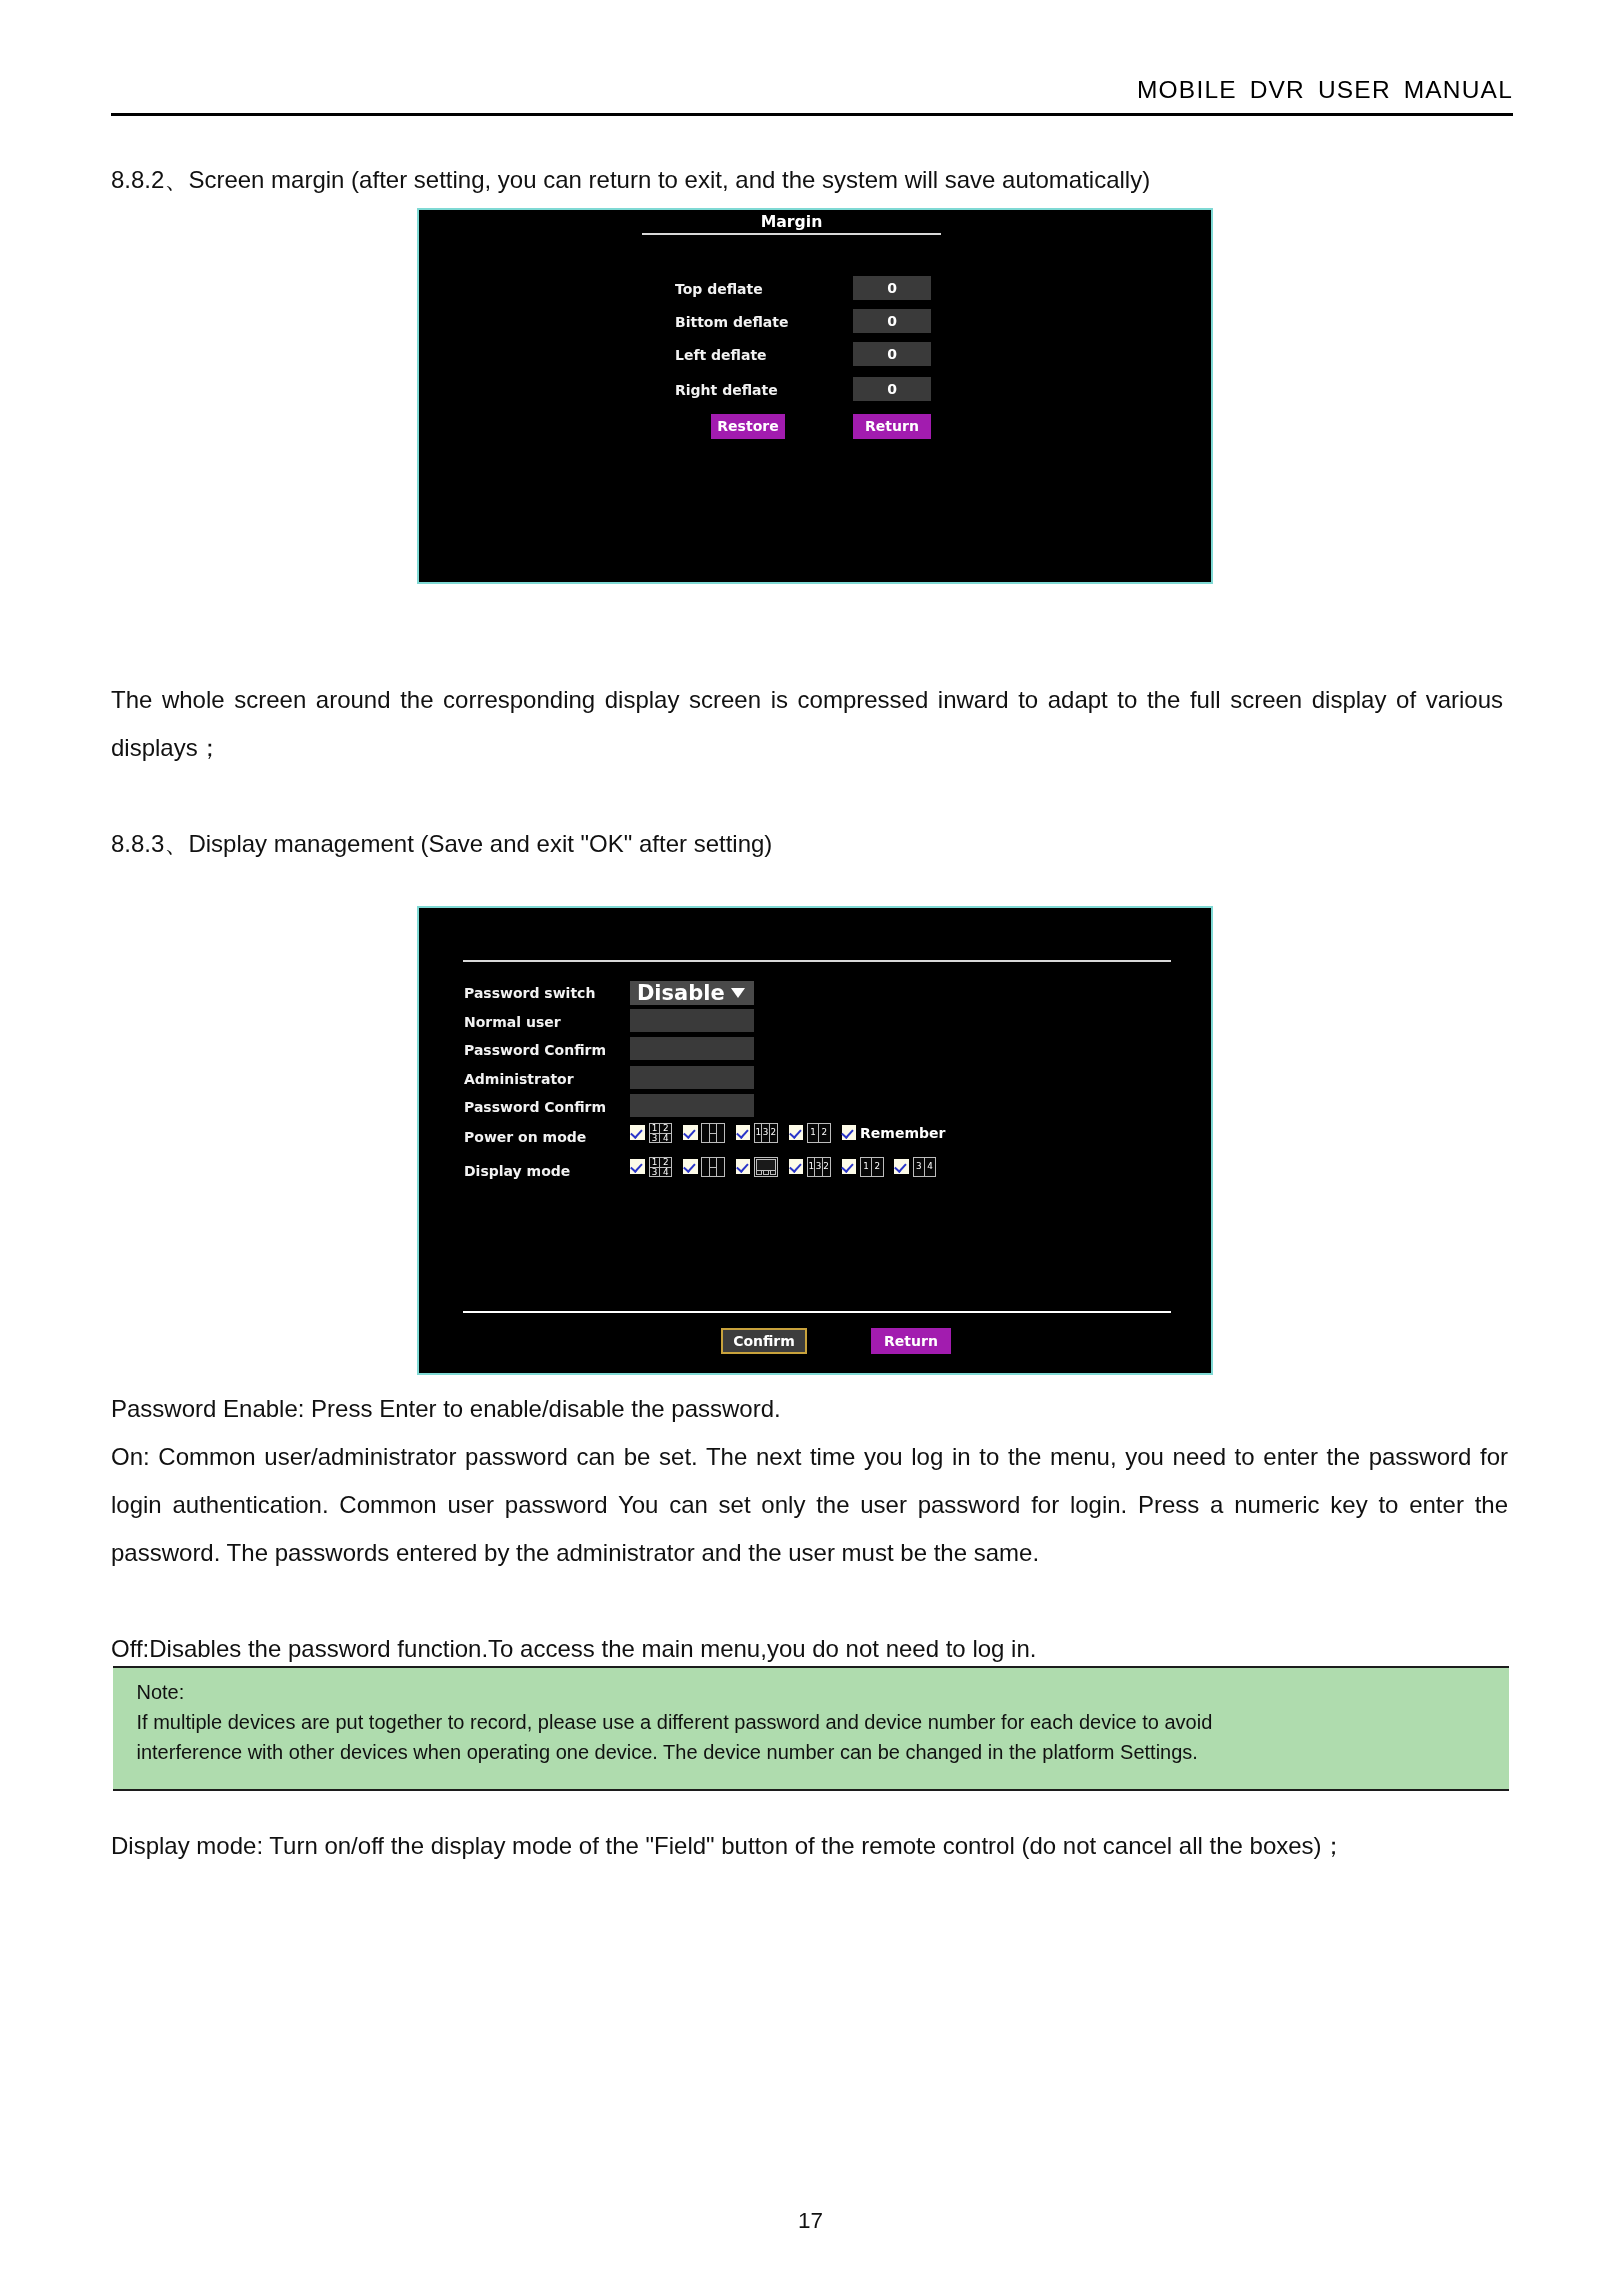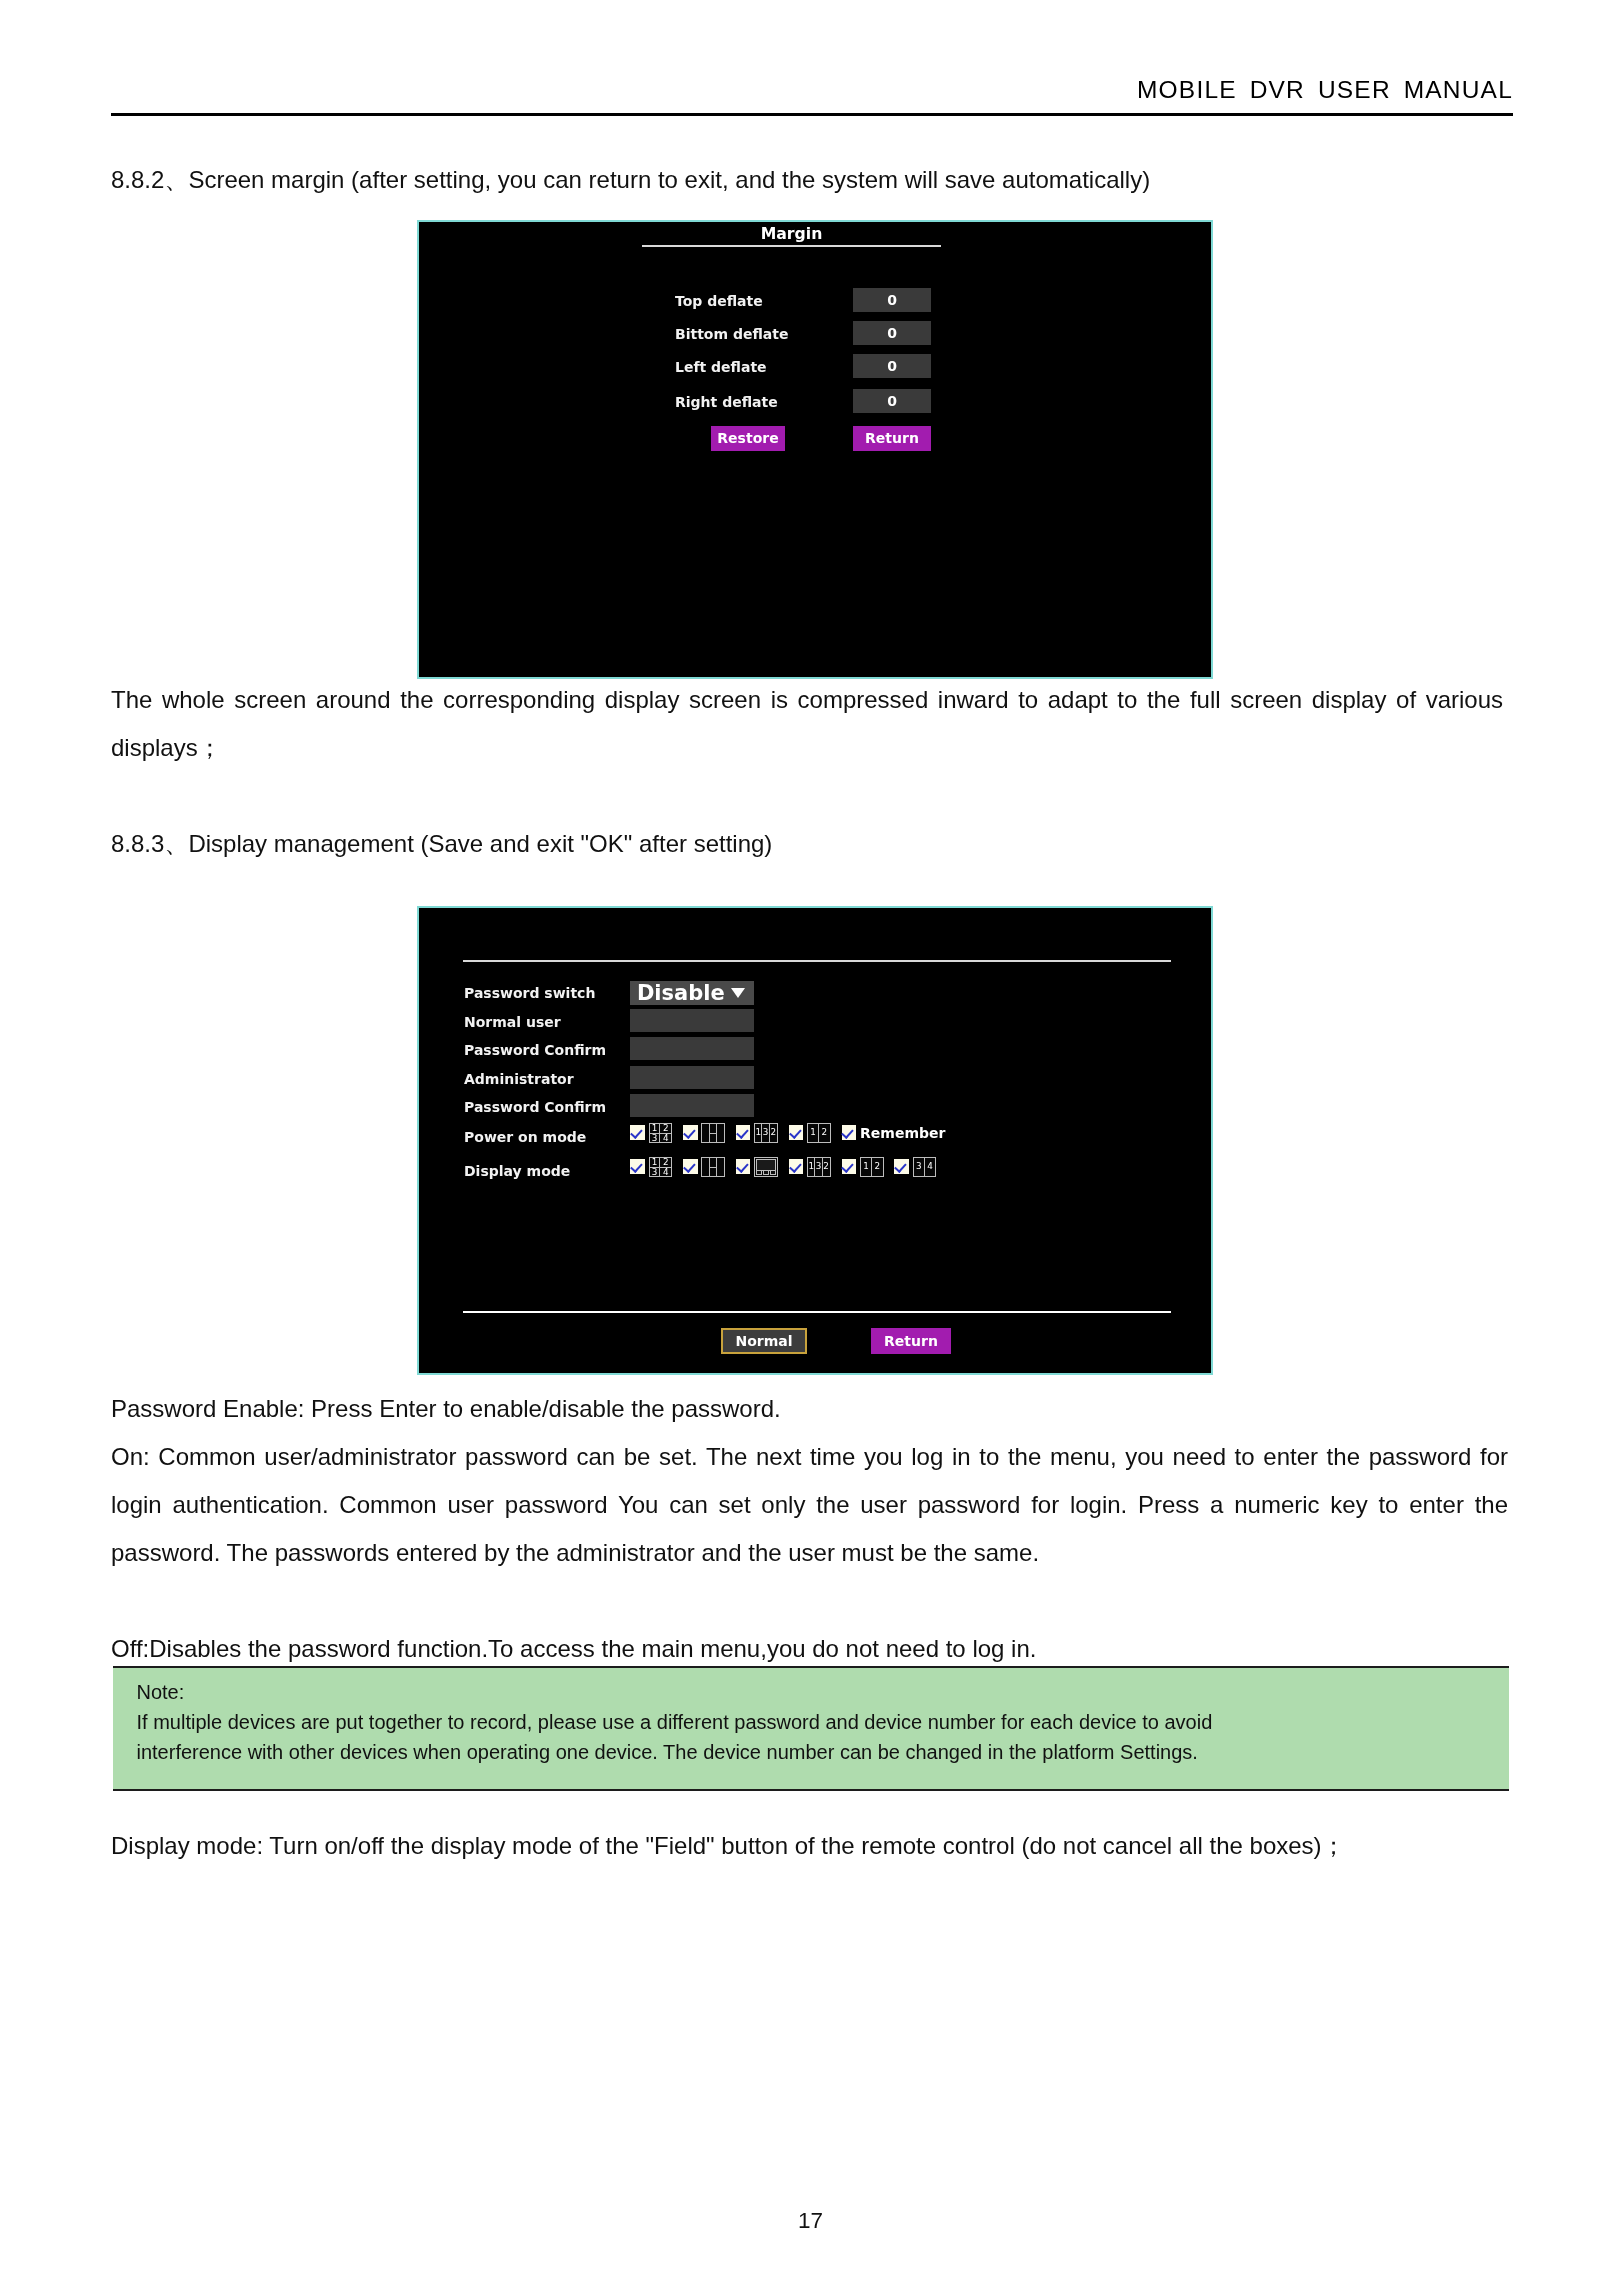--- a/index.html
+++ b/index.html
@@ -217,21 +217,21 @@
 
 <div class="page">
 
   <div class="header">
     <div class="header-title">MOBILE  DVR  USER  MANUAL</div>
     <div class="header-rule"></div>
   </div>
 
   <div class="heading" style="left:111px;top:164px;">8.8.2、Screen margin (after setting, you can return to exit, and the system will save automatically)</div>
 
-  <div class="dvr" style="left:417px;top:220px;width:796px;height:459px;">
+  <div class="dvr" style="left:417px;top:208px;width:796px;height:376px;">
 
     <div class="dvr-title" style="left: 223px; top: 2px; width: 299px;" id="mg-title">Margin</div>
 
     <div class="dvr-rule" style="left:223px;top:22.5px;width:299px;"></div>
 
     <div class="dvr-label" style="left:256px;top:71px;">Top deflate</div>
     <div class="dvr-label" style="left:256px;top:104px;">Bittom deflate</div>
     <div class="dvr-label" style="left:256px;top:137px;">Left deflate</div>
     <div class="dvr-label" style="left:256px;top:172px;">Right deflate</div>
 
@@ -356,21 +356,21 @@
       <div class="opt">
         <span class="cbox"></span>
         <span class="licon duo">
           <span>3</span>
           <span>4</span>
         </span>
       </div>
     </div>
 
     <div class="dvr-rule" style="left:44px;top:403px;width:708px;background:#ffffff;"></div>
-    <div class="dvr-btn focus" style="left:302px;top:420px;width:86px;height:25.5px;">Normal</div>
+    <div class="dvr-btn focus" style="left:302px;top:420px;width:86px;height:25.5px;">Confirm</div>
     <div class="dvr-btn" style="left:452px;top:420px;width:80px;height:25.5px;">Return</div>
   </div>
 
   <div class="para" style="left:111px;top:1385px;width:1392px;">Password Enable: Press Enter to enable/disable the password.</div>
 
   <div class="para" style="left:111px;top:1433px;width:1397px;">On: Common user/administrator password can be set.    The next time you log in to the menu, you need to enter the password for login authentication.    Common user password You can set only the user password for login. Press a numeric key to enter the password. The passwords entered by the administrator and the user must be the same.</div>
 
   <div class="para" style="left:111px;top:1625px;width:1392px;">Off:Disables the password function.To access the main menu,you do not need to log in.</div>
 
   <div class="note" style="left:113px;top:1666px;width:1396px;height:125px;">

